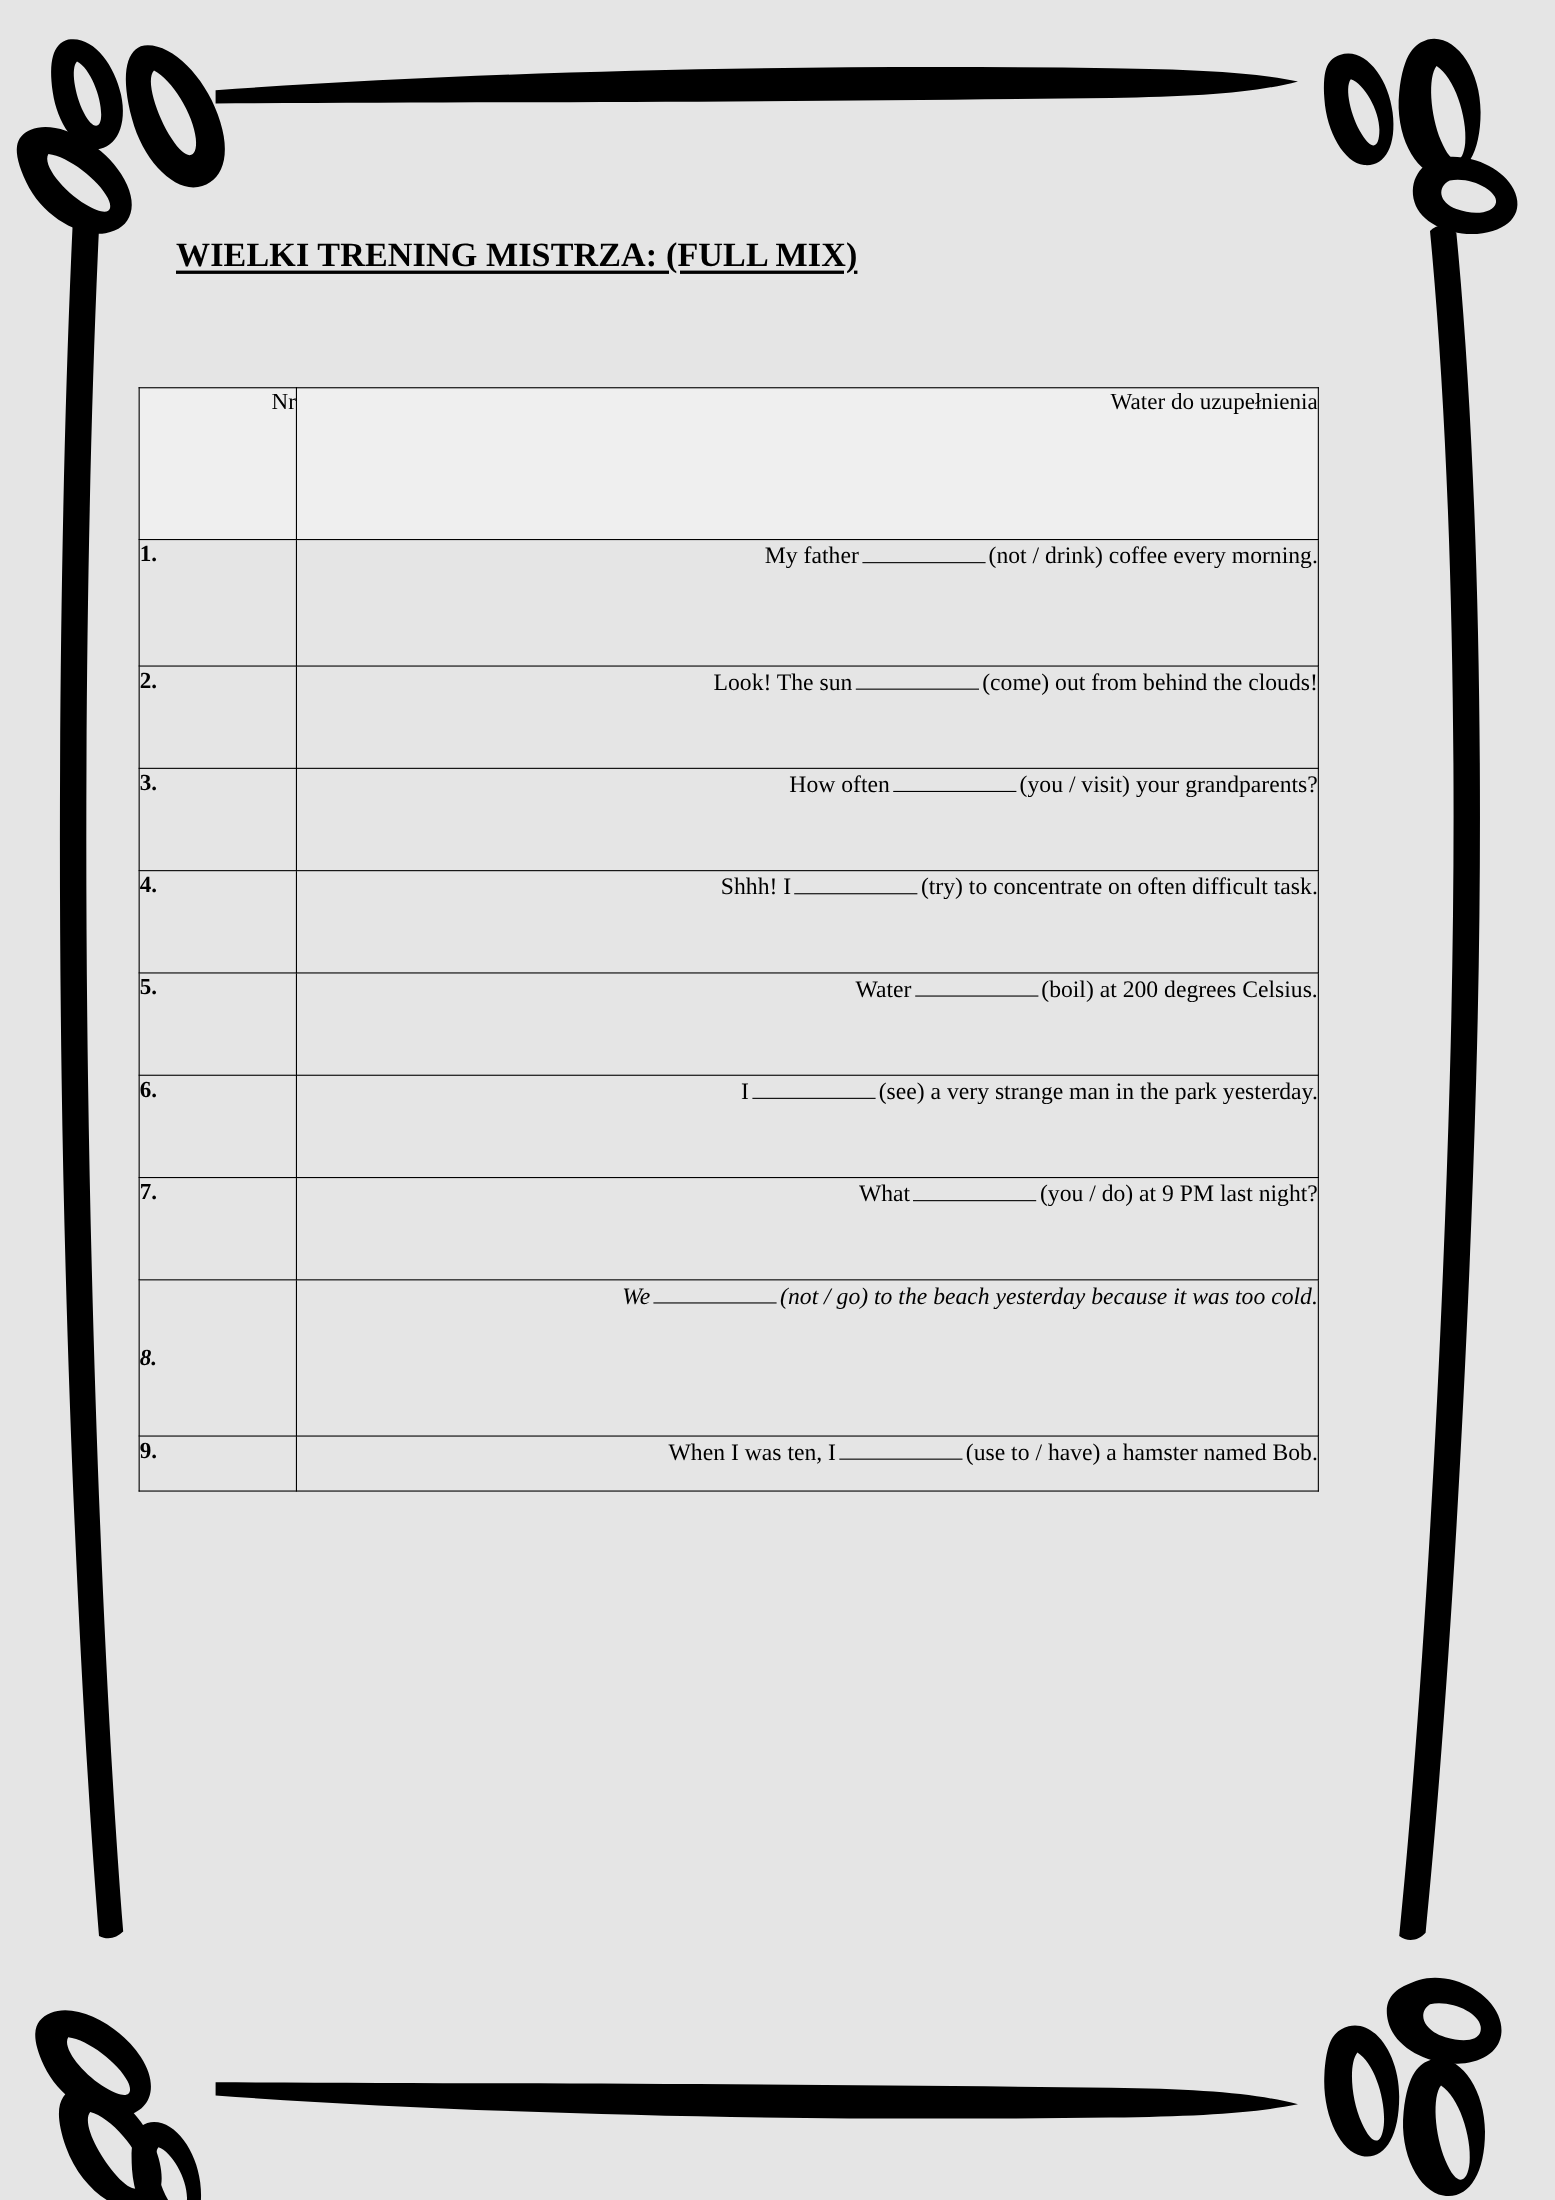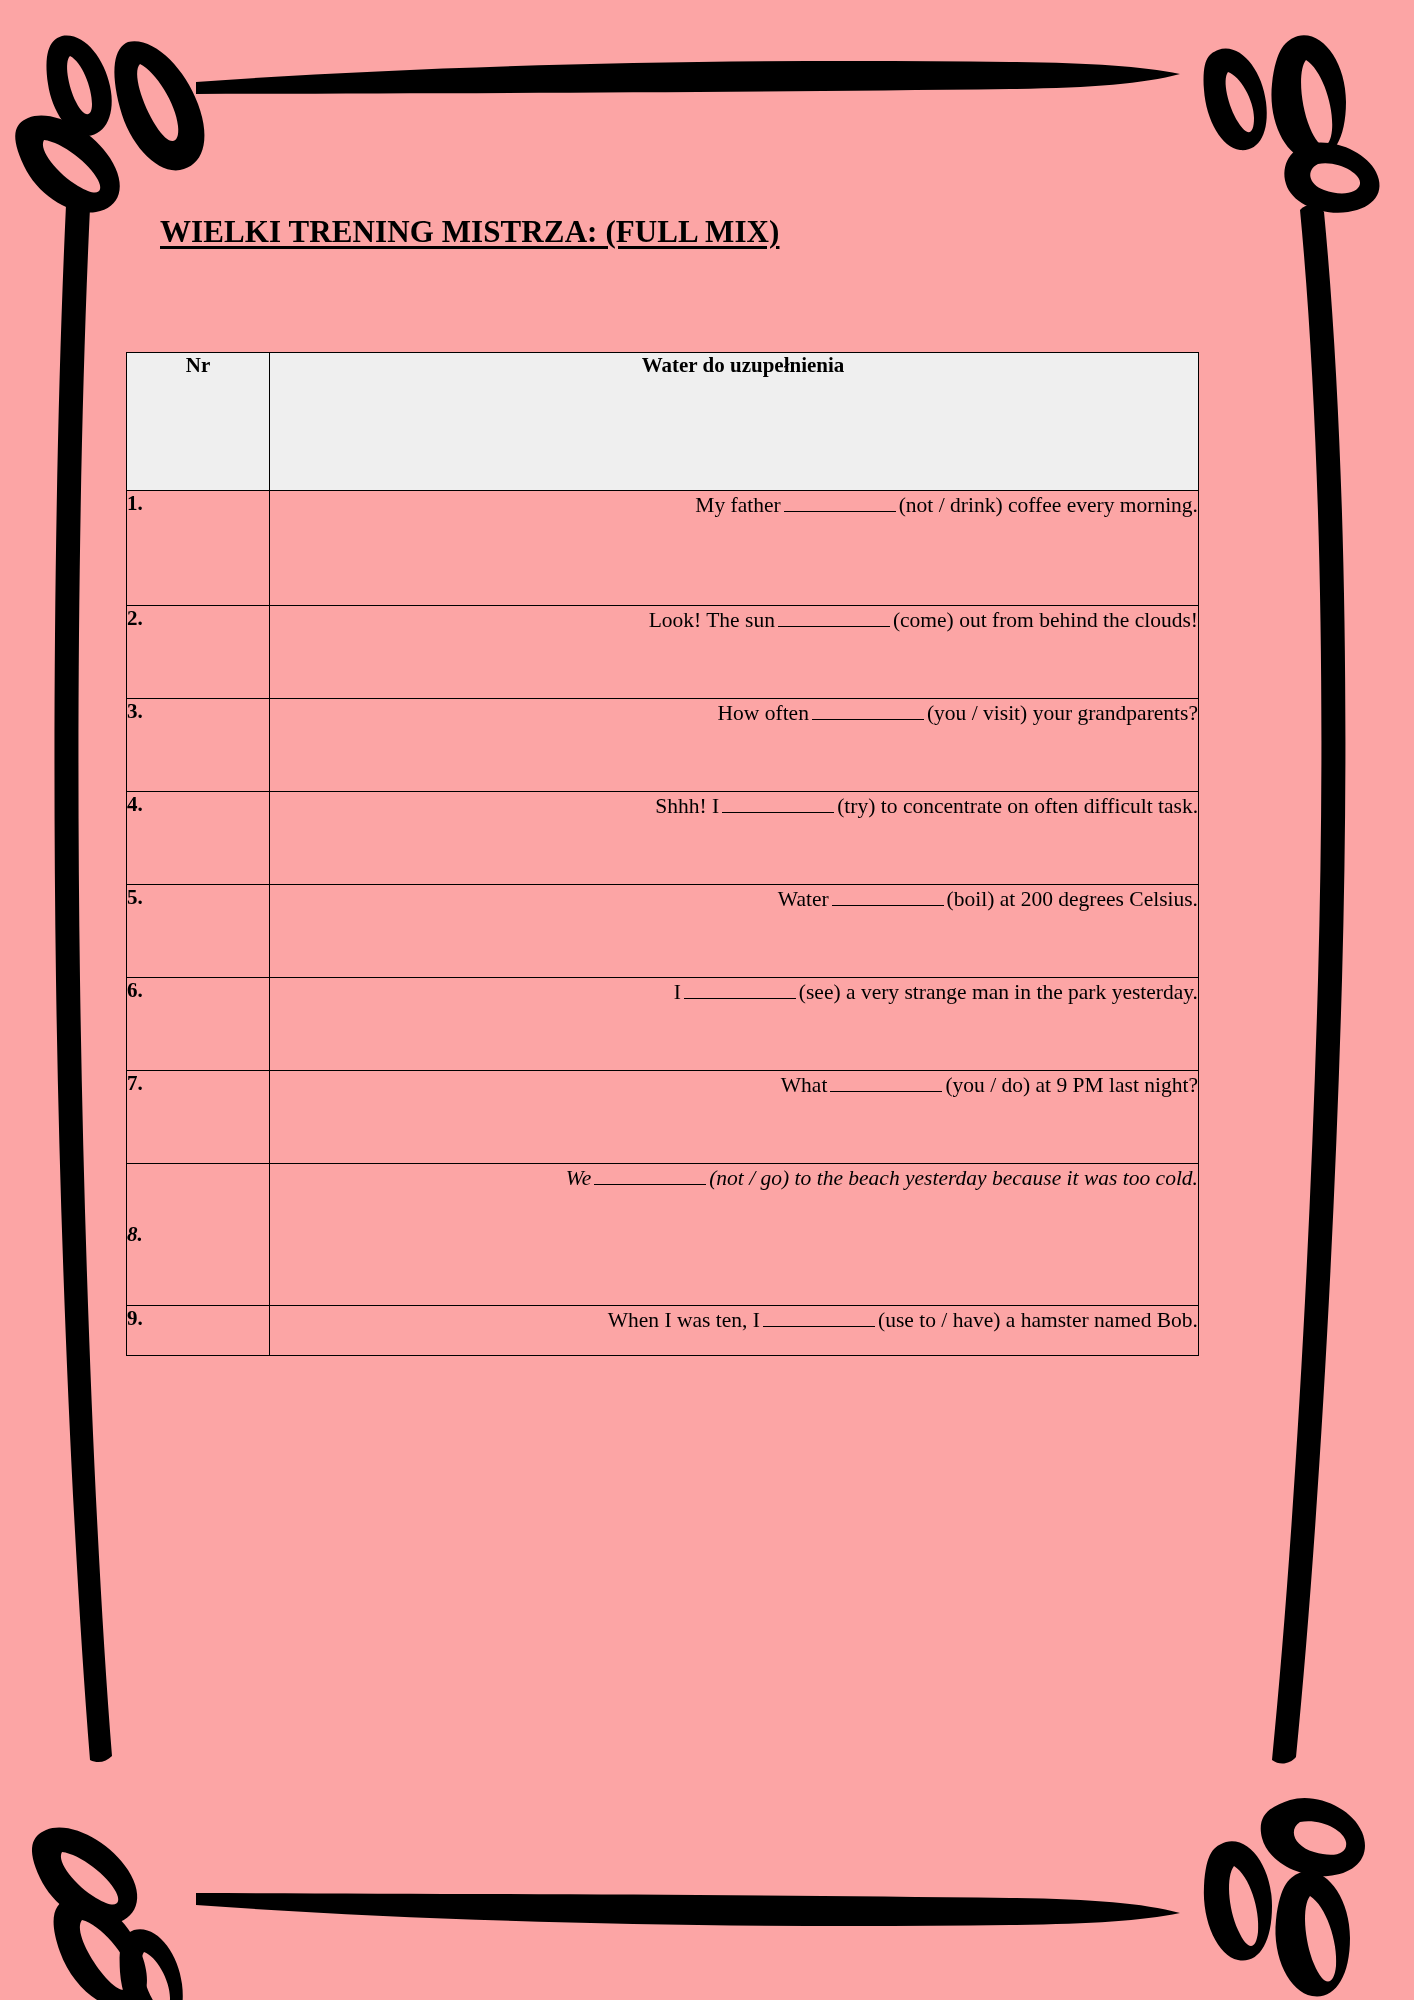--- a/index.html
+++ b/index.html
@@ -9,21 +9,21 @@
     background: #ffffff;
   }
   body {
     font-family: "Liberation Serif", "DejaVu Serif", serif;
     color: #000000;
   }
   .page {
     position: relative;
     width: 1414px;
     height: 2000px;
-    background: #fca5a5;
+    background: #e5e5e5;
     overflow: hidden;
   }
 
   
   .frame-layer {
     position: absolute;
     inset: 0;
     pointer-events: none;
   }
   .frame-layer svg {
@@ -65,23 +65,23 @@
     border: 1.4px solid #000000;
     vertical-align: top;
     padding: 0;
   }
   .ex-table col.col-nr { width: 143px; }
   .ex-table col.col-sent { width: 929px; }
 
   .th-cell {
     background: #efefef;
     height: 138px;
-    font-weight: bold;
+    font-weight: normal;
     font-size: 21px;
-    text-align: center;
+    text-align: right;
     padding: 18px 0 0 14px;
   }
   .th-cell.sent { padding-left: 18px; }
 
   .nr-cell {
     font-weight: bold;
     font-size: 21px;
     padding: 16px 0 0 14px;
   }
   .nr-cell.mid {

